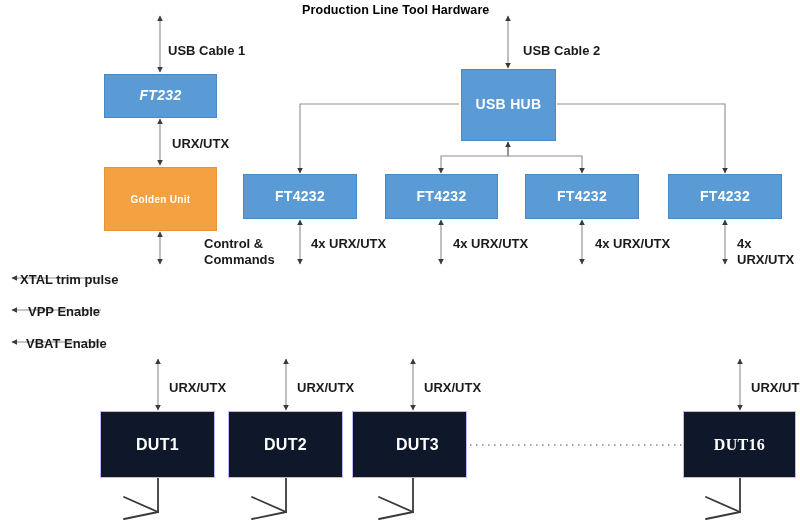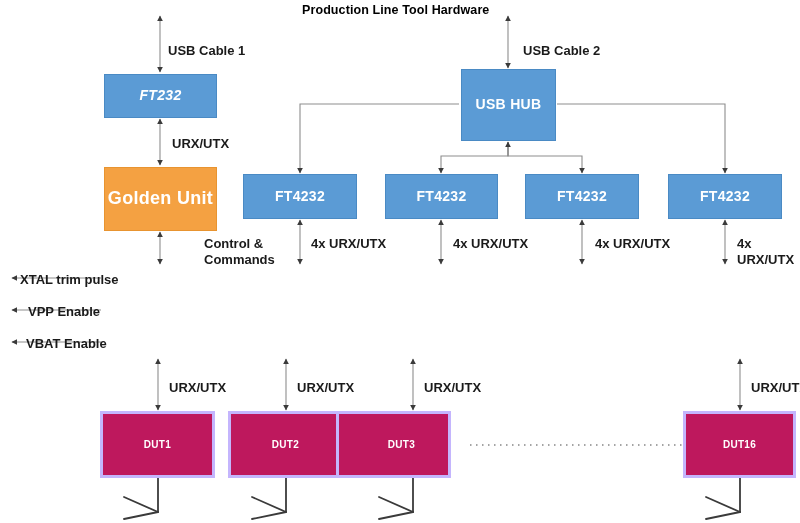--- a/index.html
+++ b/index.html
@@ -38,31 +38,31 @@
     line-height: 1.1;
   }
   .blk-blue {
     background: #5b9bd5;
     border: 1px solid #4a8ac4;
     font-size: 14px;
   }
   .blk-orange {
     background: #f4a142;
     border: 1px solid #e89430;
-    font-size: 18px;
+    font-size: 10px;
   }
   .blk-red {
     background: #c9595b;
     border: 1px solid #bd5051;
     font-size: 17px;
   }
   .blk-purple {
-    background: #be185d;
-    border: 3px solid #c4b5fd;
-    font-size: 10px;
+    background: #0f172a;
+    border: 1px solid #c4b5fd;
+    font-size: 16px;
   }
   .lbl {
     position: absolute;
     color: #1a1a1a;
     font-weight: bold;
     font-size: 13px;
     line-height: 1.25;
     white-space: pre-line;
   }
   .lbl-title {
@@ -159,22 +159,22 @@
   <div class="blk blk-blue" style="left:461px; top:69px; width:95px; height:72px;">USB HUB</div>
 
   <div class="blk blk-blue" style="left:243px; top:174px; width:114px; height:45px;">FT4232</div>
   <div class="blk blk-blue" style="left:385px; top:174px; width:113px; height:45px;">FT4232</div>
   <div class="blk blk-blue" style="left:525px; top:174px; width:114px; height:45px;">FT4232</div>
   <div class="blk blk-blue" style="left:668px; top:174px; width:114px; height:45px;">FT4232</div>
 
 
   <div class="blk blk-purple" style="left:100px; top:411px; width:115px; height:67px;">DUT1</div>
   <div class="blk blk-purple" style="left:228px; top:411px; width:115px; height:67px;">DUT2</div>
-  <div class="blk blk-purple" style="left:336px; top:411px; width:115px; height:67px;padding-left:16px;">DUT3</div>
-  <div class="blk blk-purple" style="left:683px; top:411px; width:113px; height:67px;">DUT16</div>
+  <div class="blk blk-purple" style="left:352px; top:411px; width:115px; height:67px;padding-left:16px;">DUT3</div>
+  <div class="blk blk-purple" style="left:683px; top:411px; width:113px; height:67px;font-family:Liberation Serif, serif;">DUT16</div>
 
   <div class="lbl" style="left:168px; top:43px;">USB Cable 1</div>
 
   <div class="lbl" style="left:172px; top:136px;">URX/UTX</div>
 
   <div class="lbl" style="left:172px; top:236px; text-align:left;margin-left:32px;">Control &amp;
 Commands</div>
 
   <div class="lbl" style="left:523px; top:43px;">USB Cable 2</div>
 

